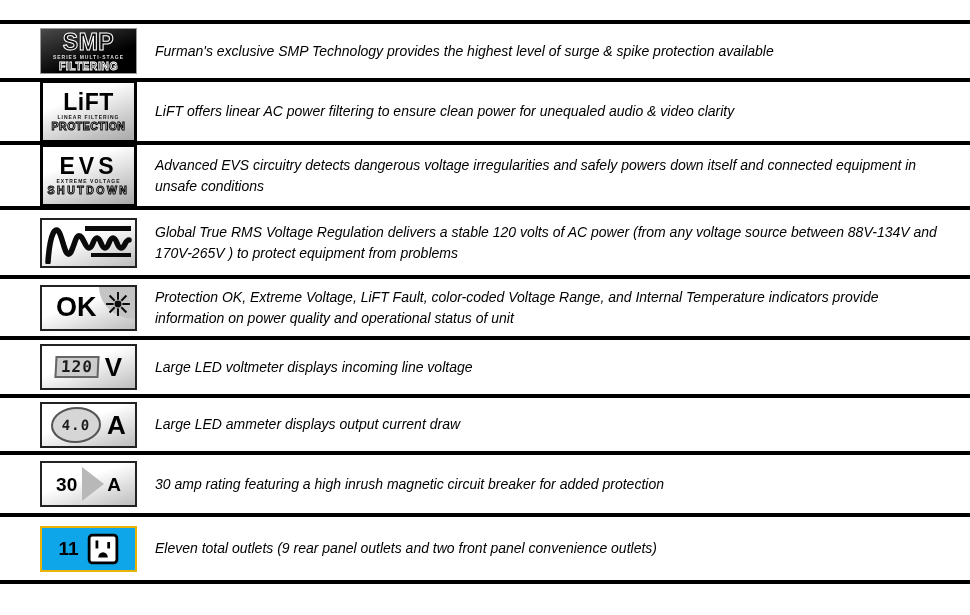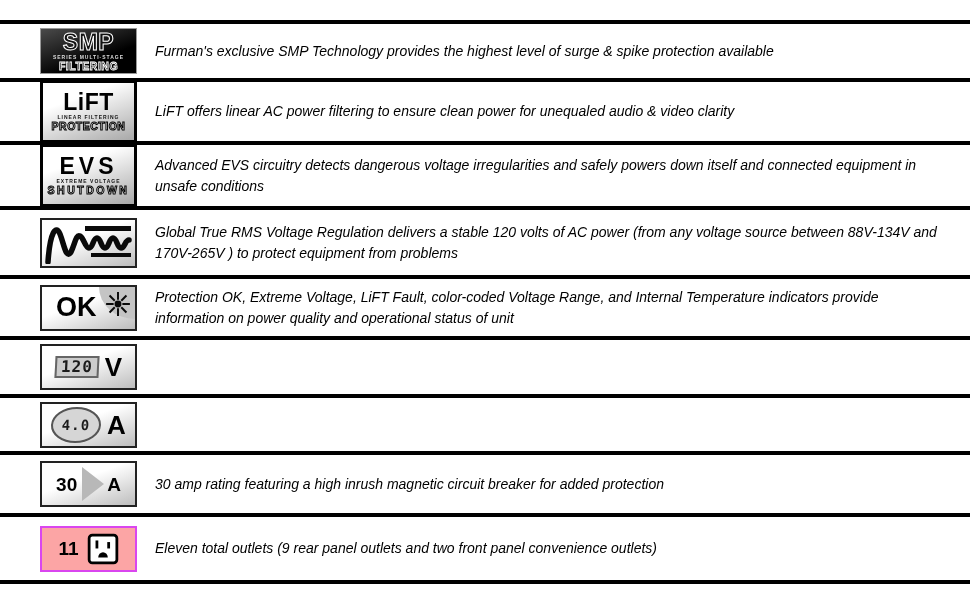--- a/index.html
+++ b/index.html
@@ -15,21 +15,21 @@
   .row:nth-child(7){height:57px}
   .row:nth-child(8){height:62px}
   .row:nth-child(9){height:67px}
 
   .badge{width:97px;min-height:46px;margin-left:40px;margin-right:18px;flex-shrink:0;
          display:flex;flex-direction:column;align-items:center;justify-content:center;
          box-sizing:border-box;line-height:1;}
   .badge-dark{background:linear-gradient(160deg,#4a4a4a,#000 65%);border:1px solid #999;padding:2px 0;}
   .badge-light{background:linear-gradient(160deg,#fff 30%,#a8a8a8);border:3px solid #000;padding:8px 0;}
   .badge-frame{background:linear-gradient(160deg,#fff 40%,#bdbdbd);border:2px solid #222;padding:2px 0;}
-  .badge-plain{background:#fca5a5;border:2px solid #d946ef;}
+  .badge-plain{background:#0ea5e9;border:2px solid #eab308;}
 
   .b-main{font-weight:bold;font-size:23px;letter-spacing:.5px;}
   .b-main.dark{color:#111;-webkit-text-stroke:1px #fff;}
   .b-main.lite{color:#000;}
   .b-main.spread{letter-spacing:4px;}
   .b-sub{font-size:5px;font-weight:bold;letter-spacing:1px;margin-top:1px;white-space:nowrap;}
   .b-sub.dark{color:#ddd;}
   .b-sub.lite{color:#111;}
   .b-foot{font-size:10.5px;font-weight:bold;letter-spacing:.5px;margin-top:1px;white-space:nowrap;}
   .b-foot.stroke-w{color:#111;-webkit-text-stroke:.8px #fff;}
@@ -116,27 +116,29 @@
       </svg>
     </div>
     <div class="desc">Protection OK, Extreme Voltage, LiFT Fault, color-coded Voltage Range, and Internal Temperature indicators provide information on power quality and operational status of unit</div>
   </div>
 
   <div class="row">
     <div class="badge badge-frame hrow">
       <span class="lcd lcd-box">120</span>
       <span class="unit">V</span>
     </div>
+    <div class="desc">Large LED voltmeter displays incoming line voltage</div>
   </div>
 
   <div class="row">
     <div class="badge badge-frame hrow">
       <span class="lcd lcd-ellipse">4.0</span>
       <span class="unit">A</span>
     </div>
+    <div class="desc">Large LED ammeter displays output current draw</div>
   </div>
 
   <div class="row">
     <div class="badge badge-frame hrow">
       <span class="big-num">30</span>
       <span class="tri-right"></span>
       <span class="big-num">A</span>
     </div>
     <div class="desc">30 amp rating featuring a high inrush magnetic circuit breaker for added protection</div>
   </div>

